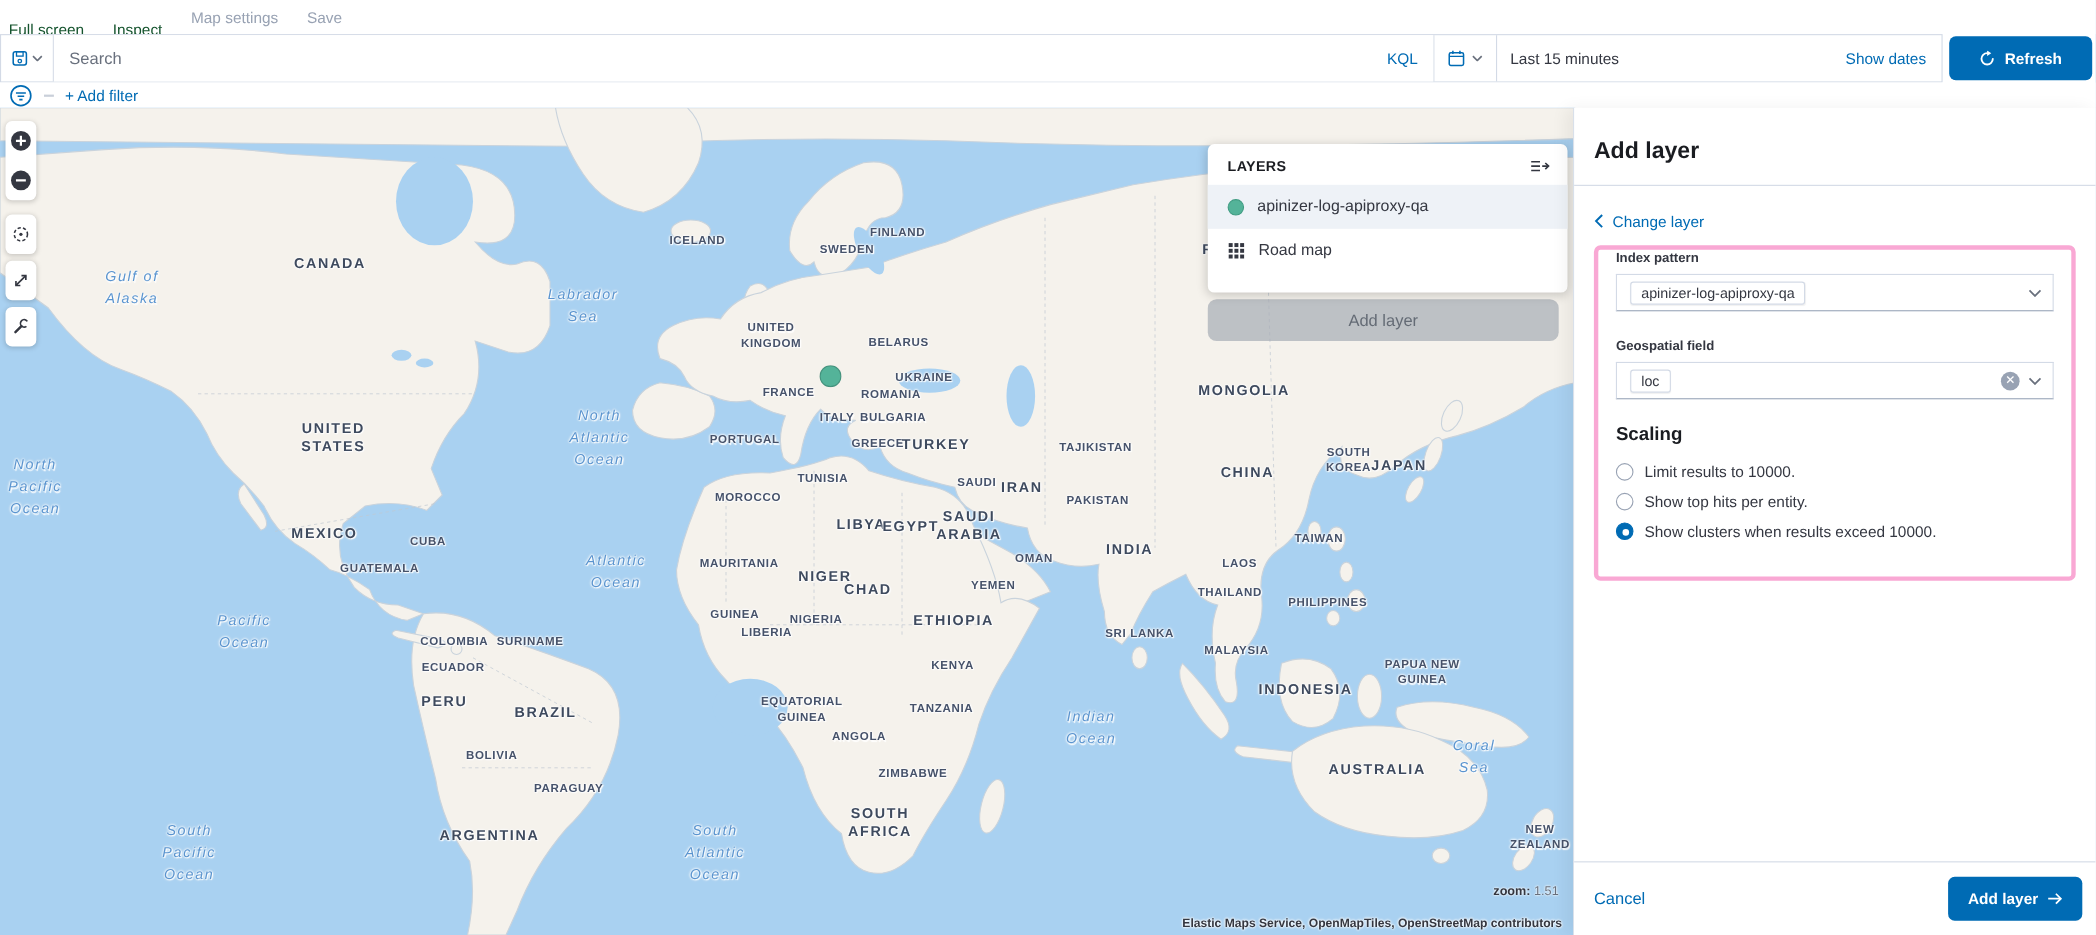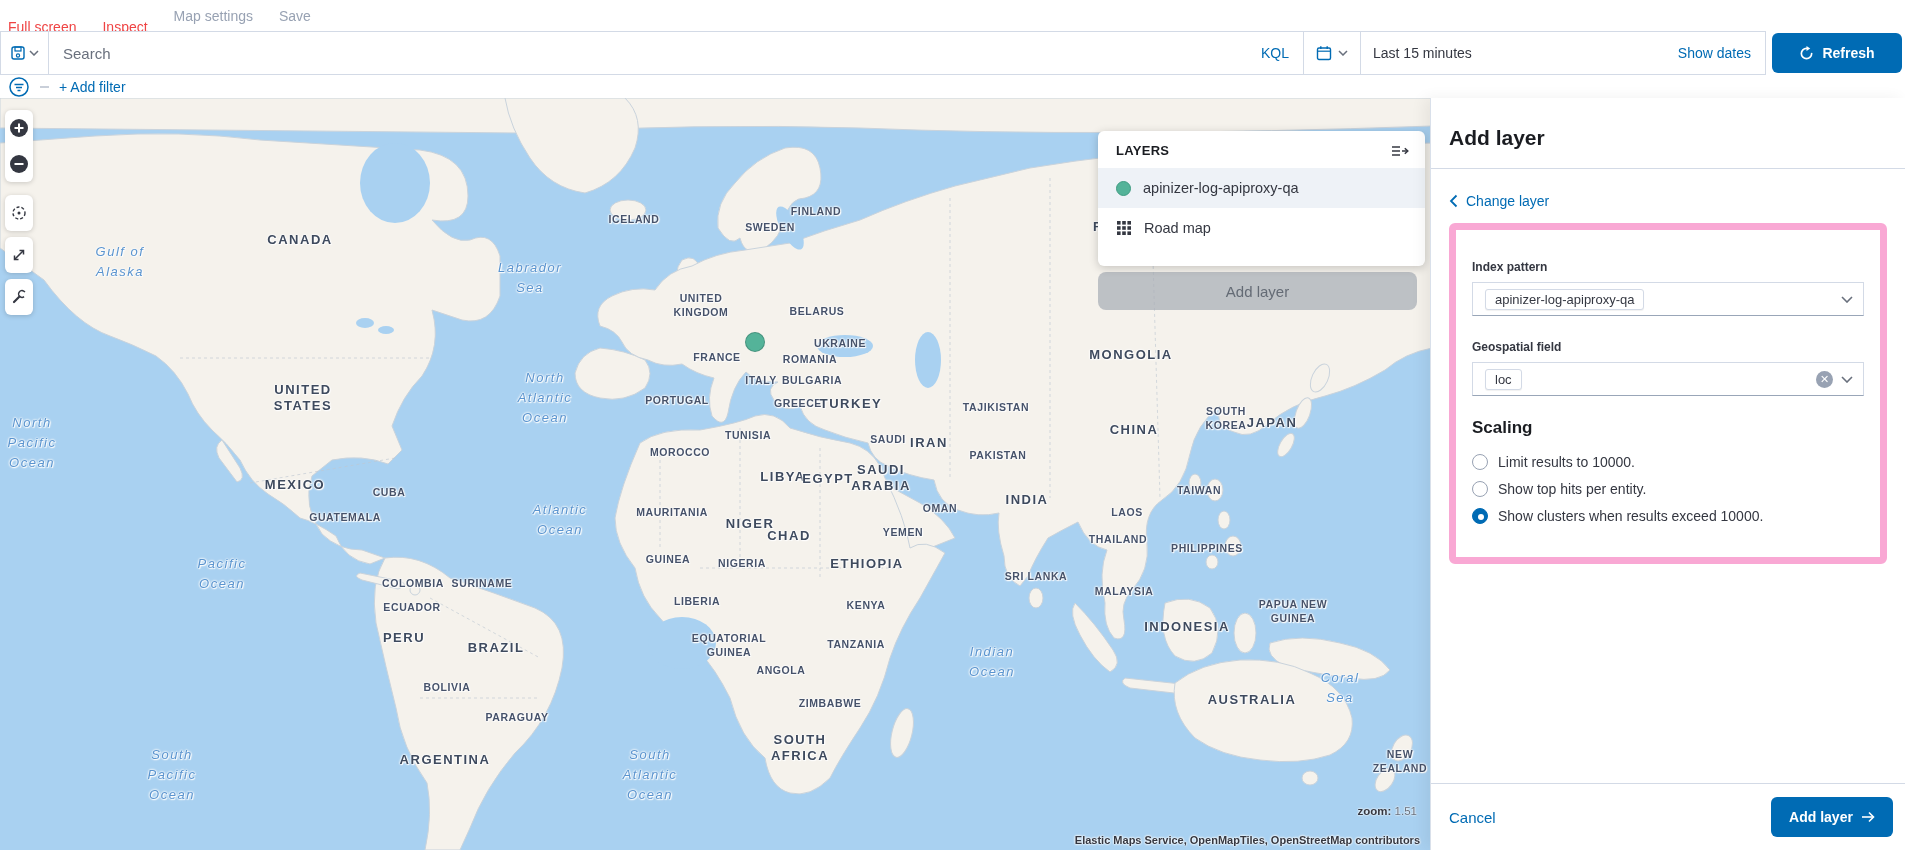--- a/index.html
+++ b/index.html
@@ -3,21 +3,21 @@
 <meta charset="utf-8">
 <style>
   * { margin:0; padding:0; box-sizing:border-box; }
   html,body { width:1905px; height:850px; overflow:hidden; background:#fff;
     font-family:"Liberation Sans","DejaVu Sans",sans-serif; color:#343741; }
 
   
   .topnav { position:absolute; left:0; top:0; width:1905px; height:31px;
     display:flex; align-items:center; padding-left:8px; gap:26px; background:#fff; }
   .topnav a { font-size:14px; text-decoration:none; cursor:pointer; }
-  .topnav a.on  { color:#ef4444;margin-top:23px; }
+  .topnav a.on  { color:#14532d;margin-top:23px; }
   .topnav a.off { color:#98A2B3; }
 
   
   .querybar { position:absolute; left:0; top:31px; width:1905px; height:44px;
     display:flex; align-items:stretch; }
   .qb-left { display:flex; flex:0 0 1766px; border:1px solid #D3DAE6; background:#fff; }
   .saved-q { width:48px; display:flex; align-items:center; justify-content:center;
     gap:3px; border-right:1px solid #D3DAE6; cursor:pointer; }
   .search-field { flex:1; position:relative; display:flex; align-items:center; }
   .search-field input { width:100%; height:100%; border:0; outline:none; font-size:15px;
@@ -85,21 +85,21 @@
 
   
   .flyout { position:absolute; left:1430px; top:98px; width:475px; height:752px;
     background:#fff; z-index:30; border-left:1px solid #d9e0ea;
     box-shadow:-6px 0 14px rgba(0,0,0,.06); }
   .fo-title { padding:28px 24px 18px 18px; font-size:21px; font-weight:600; color:#1a1c21; }
   .fo-div { height:1px; background:#D3DAE6; }
   .fo-body { padding:24px 18px 0 18px; }
   .back-link { display:flex; align-items:center; gap:8px; color:#006BB4; font-size:14px;
     cursor:pointer; margin-bottom:14px; text-decoration:none; }
-  .card { border:7px solid #f9a8d4; border-radius:6px; padding:30px 16px 22px 16px; }
+  .card { border:4px solid #f9a8d4; border-radius:6px; padding:0 16px 22px 16px; }
   .fld-label { font-size:12px; font-weight:700; color:#343741; margin-bottom:8px; }
   .combo { position:relative; height:34px; border:1px solid #D3DAE6;
     border-bottom:1px solid #99a6b8; background:#fff; display:flex; align-items:center;
     padding:0 64px 0 12px; cursor:pointer; }
   .token { border:1px solid #D3DAE6; border-radius:3px; background:#fff; font-size:13px;
     color:#343741; padding:2px 9px; box-shadow:0 1px 1px rgba(0,0,0,.06); }
   .combo .carets { position:absolute; right:10px; display:flex; align-items:center; gap:8px; }
   .clear-x { width:17px; height:17px; border-radius:50%; background:#98A2B3; border:0;
     color:#fff; font-size:11px; line-height:16px; text-align:center; cursor:pointer;
     padding:0; font-family:inherit; }
@@ -364,21 +364,21 @@
     <div class="map-label lab-c2" style="left: 1207px; top: 451px;">PHILIPPINES</div>
     <div class="map-label lab-c2" style="left: 1036px; top: 479px;">SRI LANKA</div>
     <div class="map-label lab-c2" style="left: 1124px; top: 494px;">MALAYSIA</div>
     <div class="map-label lab-c1" style="left: 1187px; top: 529px;">INDONESIA</div>
     <div class="map-label lab-c2" style="left: 940px; top: 411px;">OMAN</div>
     <div class="map-label lab-c2" style="left: 903px; top: 435px;">YEMEN</div>
     <div class="map-label lab-c1" style="left: 750px; top: 426px;">NIGER</div>
     <div class="map-label lab-c1" style="left: 789px; top: 438px;">CHAD</div>
     <div class="map-label lab-c2" style="left: 742px; top: 466px;">NIGERIA</div>
     <div class="map-label lab-c2" style="left: 668px; top: 462px;">GUINEA</div>
-    <div class="map-label lab-c2" style="left: 673px; top: 504px; padding-left: 48px;">LIBERIA</div>
+    <div class="map-label lab-c2" style="left: 673px; top: 478px; padding-left: 48px;">LIBERIA</div>
     <div class="map-label lab-c2" style="left: 729px; top: 508px; margin-top: 40px;">EQUATORIAL
 GUINEA</div>
     <div class="map-label lab-c1" style="left: 867px; top: 466px;">ETHIOPIA</div>
     <div class="map-label lab-c2" style="left: 866px; top: 508px;">KENYA</div>
     <div class="map-label lab-c2" style="left: 856px; top: 547px;">TANZANIA</div>
     <div class="map-label lab-c2" style="left: 781px; top: 573px;">ANGOLA</div>
     <div class="map-label lab-c2" style="left: 830px; top: 606px;">ZIMBABWE</div>
     <div class="map-label lab-c1" style="left: 800px; top: 650px;">SOUTH
 AFRICA</div>
     <div class="map-label lab-c2" style="left: 413px; top: 486px;">COLOMBIA</div>

